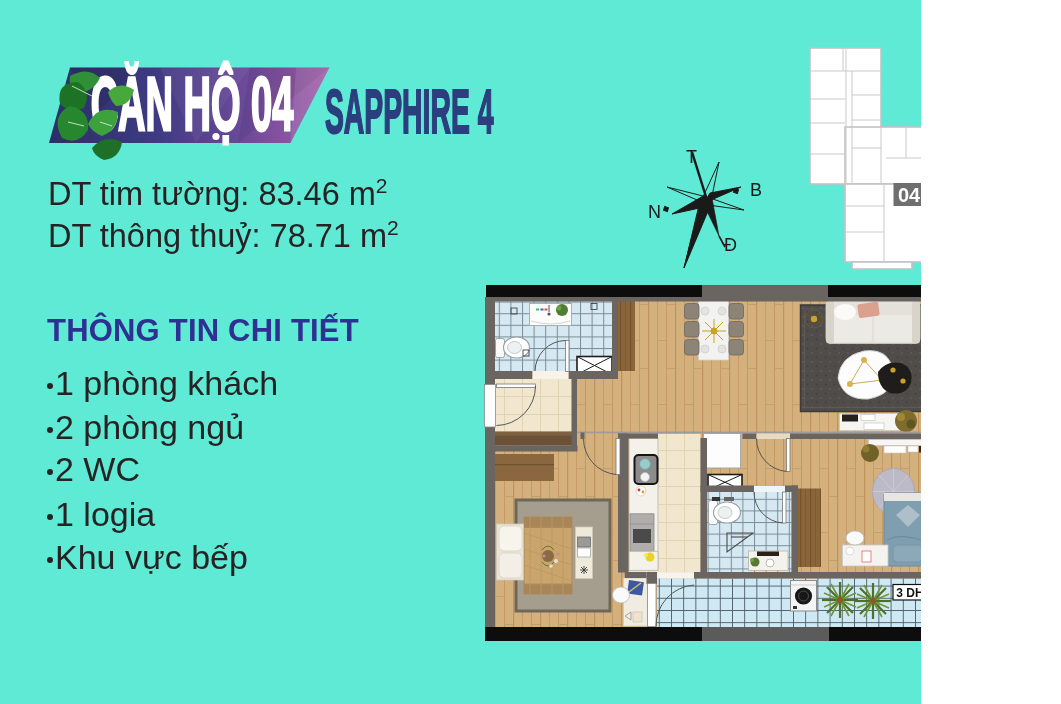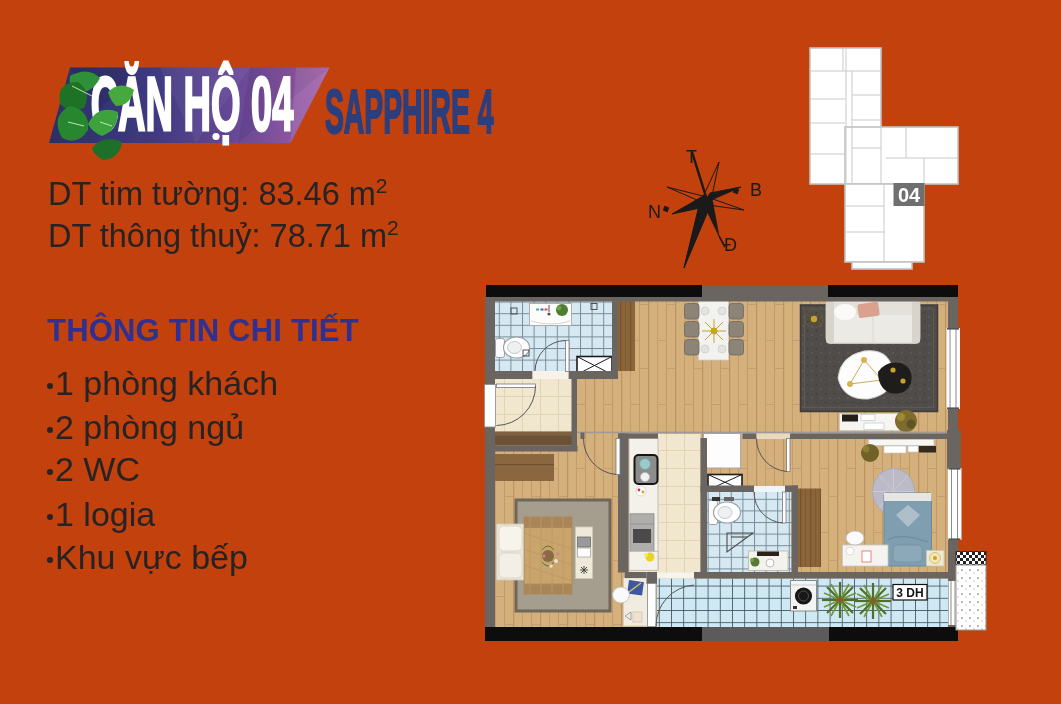--- a/index.html
+++ b/index.html
@@ -1,16 +1,16 @@
 <!DOCTYPE html>
 <html><head>
 <meta charset="utf-8">
 <style>
   html,body{margin:0;padding:0;background:#ffffff;}
-  #page{position:relative;width:1061px;height:704px;background:#c2410c;overflow:hidden;
+  #page{position:relative;width:921px;height:704px;background:#5eead4;overflow:hidden;
         font-family:"Liberation Sans", sans-serif;}
   svg{display:block;}
 </style>
 </head>
 <body>
 <div id="page">
 <svg width="1061" height="704" viewBox="0 0 1061 704" xmlns="http://www.w3.org/2000/svg">
 <defs>
   <linearGradient id="gban" x1="0" y1="0" x2="1" y2="0">
     <stop offset="0" stop-color="#2a3067"></stop>

